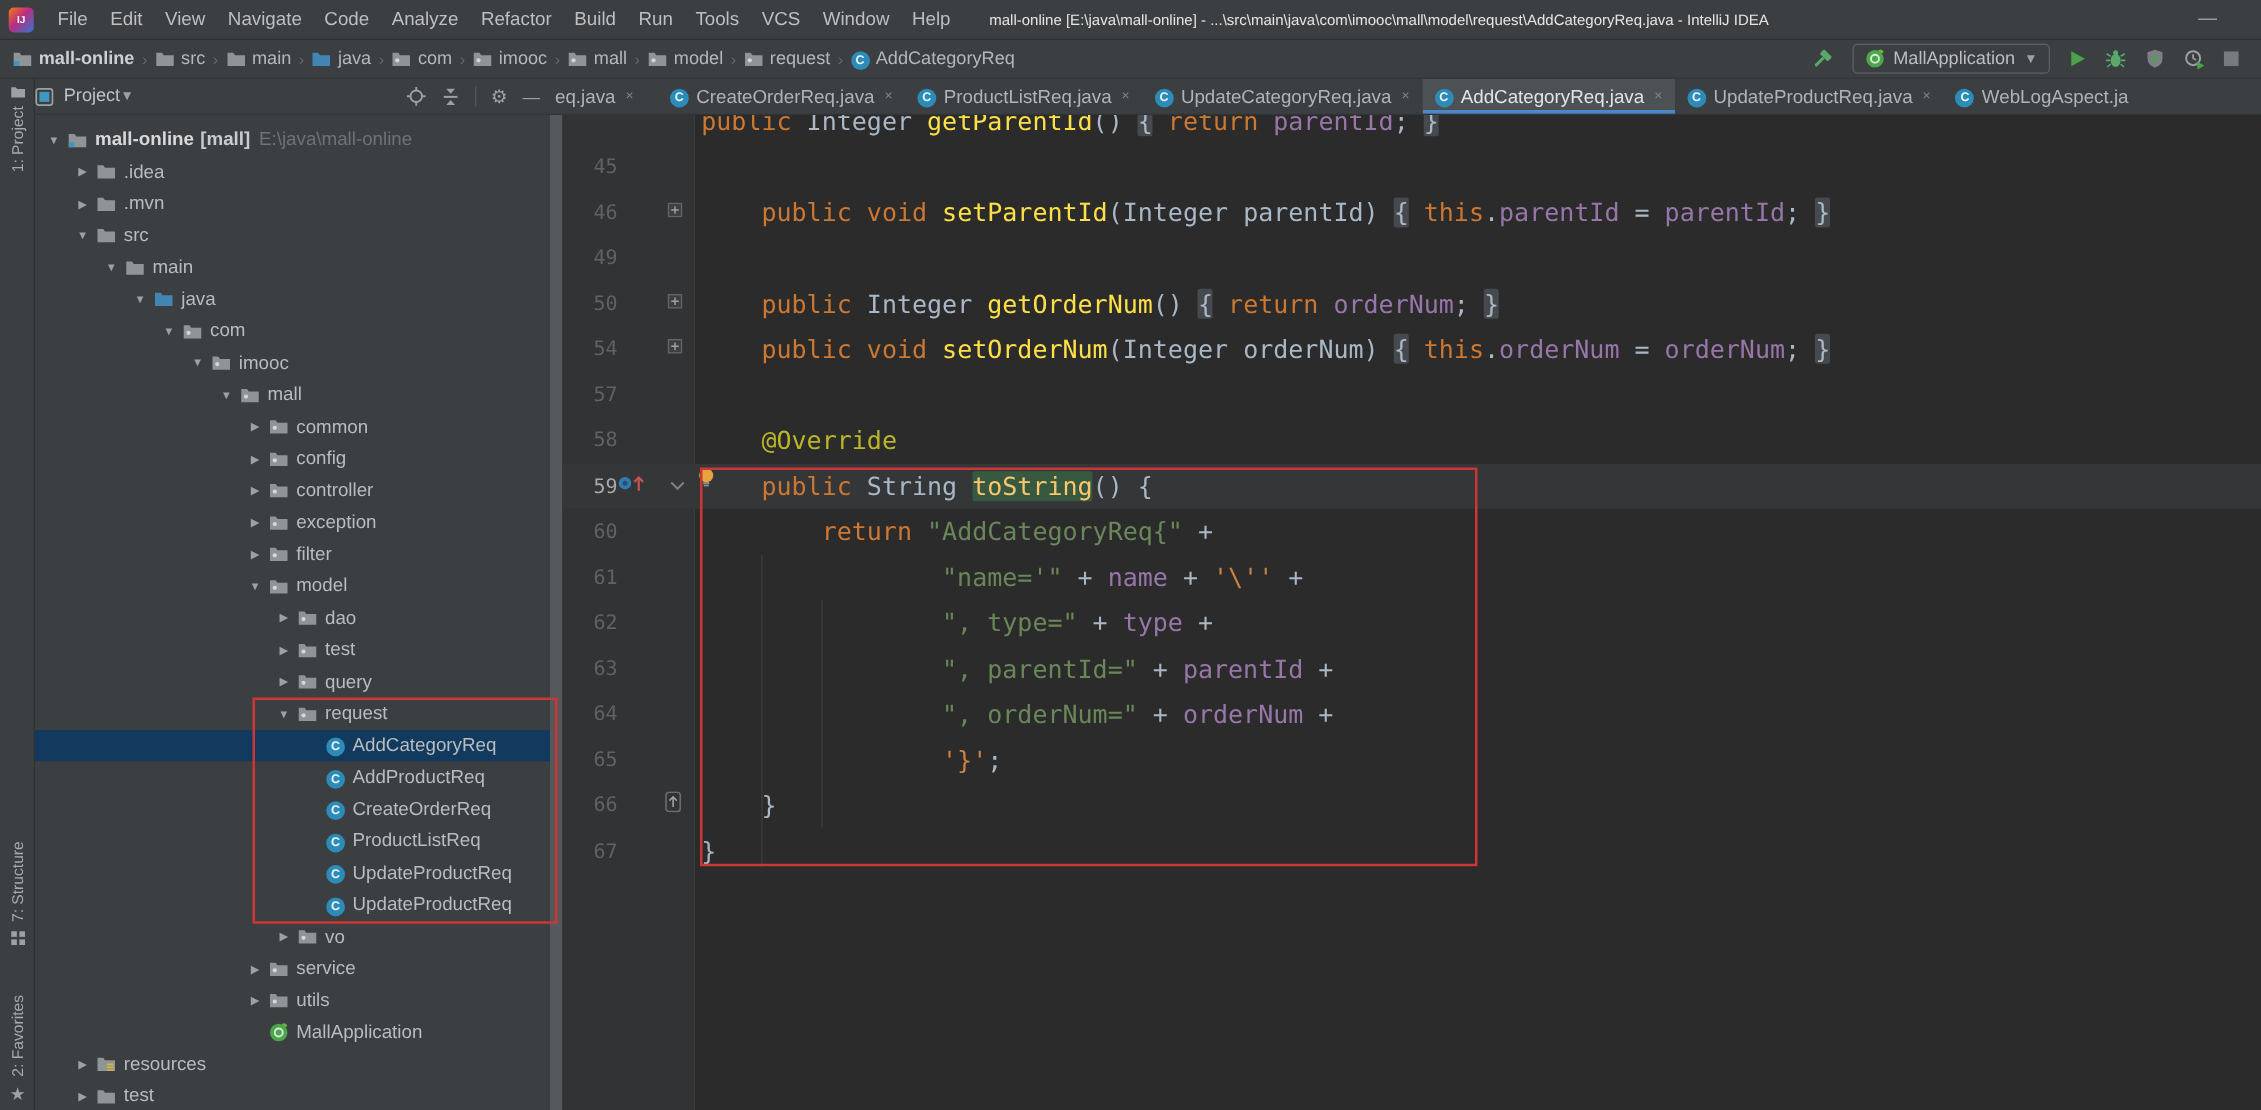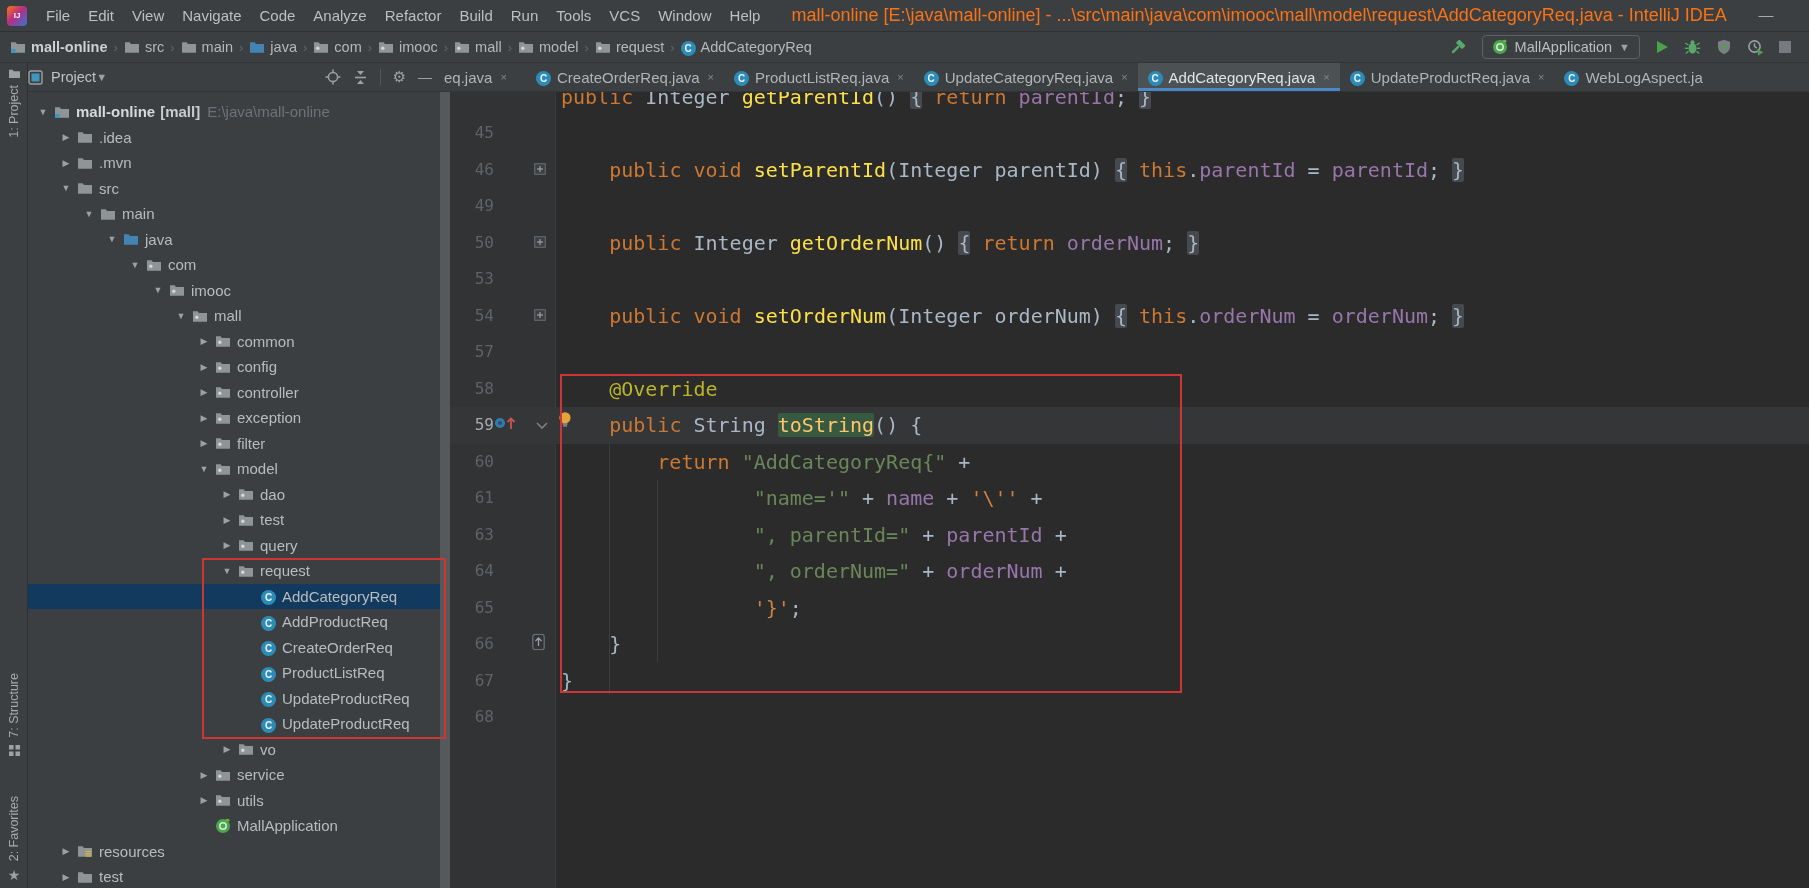--- a/index.html
+++ b/index.html
@@ -5,21 +5,21 @@
   *{margin:0;padding:0;box-sizing:border-box;}
   html,body{width:1809px;height:888px;}
   body{position:relative;overflow:hidden;background:#2b2b2b;font-family:"Liberation Sans",sans-serif;-webkit-font-smoothing:antialiased;}
   .ic{display:inline-flex;align-items:center;justify-content:center;flex:none;}
   .cicon{display:inline-flex;width:15px;height:15px;border-radius:50%;background:#2d8bb8;color:#eaf4fa;font:bold 10px/15px "Liberation Sans",sans-serif;align-items:center;justify-content:center;flex:none;}
   
   #titlebar{position:absolute;left:0;top:0;width:100%;height:32px;background:#3c3f41;border-bottom:1px solid #2e3133;display:flex;align-items:center;}
   #logo{width:20px;height:20px;border-radius:4px;margin-left:7px;background:linear-gradient(135deg,#f97a12 0%,#b92d82 45%,#3177d2 100%);color:#fff;font:bold 8px/20px "Liberation Sans",sans-serif;text-align:center;flex:none;}
   #menus{display:flex;margin-left:10px;}
   .menu-item{padding:0 9px;font-size:15px;color:#bdbfc1;line-height:32px;}
-  #win-title{margin-left:22px;font-size:18px;color:#f97316;white-space:nowrap;overflow:hidden;flex:1;}
+  #win-title{margin-left:22px;font-size:12px;color:#e5e5e5;white-space:nowrap;overflow:hidden;flex:1;}
   #win-min{position:absolute;right:28px;top:0;width:30px;line-height:30px;text-align:center;color:#a6aaac;font-size:15px;}
   
   #navbar{position:absolute;left:0;top:32px;width:100%;height:31px;background:#3c3f41;border-bottom:1px solid #323537;display:flex;align-items:center;}
   #crumbs{display:flex;align-items:center;margin-left:10px;flex:1;min-width:0;overflow:hidden;white-space:nowrap;}
   .crumb{display:inline-flex;align-items:center;gap:5px;font-size:14.5px;color:#b5b8ba;}
   .crumb.first .crumb-label{font-weight:bold;color:#cdd0d2;}
   .crumb-sep{color:#63686b;margin:0 6px;font-size:13px;}
   #run-controls{display:flex;align-items:center;gap:15px;margin-right:18px;flex:none;}
   #run-config{display:flex;align-items:center;gap:7px;border:1px solid #5e6162;border-radius:4px;height:24px;padding:0 9px;color:#bcbec0;font-size:14.5px;}
   .dd-arrow{color:#9da1a4;font-size:11px;}
@@ -680,24 +680,20 @@
     <div class="cline">
       <span class="lnum">50</span>
       <span class="gi gi-fold"><svg width="12" height="12" viewBox="0 0 12 12">
           <rect x="0.7" y="0.7" width="10.6" height="10.6" fill="#3d4042" stroke="#62666a" stroke-width="1.2"></rect>
           <line x1="3" y1="6" x2="9" y2="6" stroke="#9da1a4" stroke-width="1.2"></line>
           <line x1="6" y1="3" x2="6" y2="9" stroke="#9da1a4" stroke-width="1.2"></line>
         </svg></span>
       <div class="ctext"><span class="tk-pl">    </span><span class="tk-kw">public </span><span class="tk-cls">Integer </span><span class="tk-decl">getOrderNum</span><span class="tk-pl">() </span><span class="tk-fold">{</span><span class="tk-pl"> </span><span class="tk-kw">return </span><span class="tk-fld">orderNum</span><span class="tk-pl">; </span><span class="tk-fold">}</span></div>
     </div>
     <div class="cline">
-      <span class="lnum">53</span>
-      <div class="ctext"></div>
-    </div>
-    <div class="cline">
       <span class="lnum">54</span>
       <span class="gi gi-fold"><svg width="12" height="12" viewBox="0 0 12 12">
           <rect x="0.7" y="0.7" width="10.6" height="10.6" fill="#3d4042" stroke="#62666a" stroke-width="1.2"></rect>
           <line x1="3" y1="6" x2="9" y2="6" stroke="#9da1a4" stroke-width="1.2"></line>
           <line x1="6" y1="3" x2="6" y2="9" stroke="#9da1a4" stroke-width="1.2"></line>
         </svg></span>
       <div class="ctext"><span class="tk-pl">    </span><span class="tk-kw">public void </span><span class="tk-decl">setOrderNum</span><span class="tk-pl">(</span><span class="tk-cls">Integer</span><span class="tk-pl"> orderNum) </span><span class="tk-fold">{</span><span class="tk-pl"> </span><span class="tk-kw">this</span><span class="tk-pl">.</span><span class="tk-fld">orderNum</span><span class="tk-pl"> = </span><span class="tk-fld">orderNum</span><span class="tk-pl">; </span><span class="tk-fold">}</span></div>
     </div>
     <div class="cline">
       <span class="lnum">57</span>
@@ -729,20 +725,24 @@
     </div>
     <div class="cline">
       <span class="lnum">60</span>
       <div class="ctext"><span class="tk-pl">        </span><span class="tk-kw">return </span><span class="tk-str">"AddCategoryReq{"</span><span class="tk-pl"> +</span></div>
     </div>
     <div class="cline">
       <span class="lnum">61</span>
       <div class="ctext"><span class="tk-pl">                </span><span class="tk-str">"name='"</span><span class="tk-pl"> + </span><span class="tk-fld">name</span><span class="tk-pl"> + </span><span class="tk-chr">'\''</span><span class="tk-pl"> +</span></div>
     </div>
     <div class="cline">
+      <span class="lnum">62</span>
+      <div class="ctext"><span class="tk-pl">                </span><span class="tk-str">", type="</span><span class="tk-pl"> + </span><span class="tk-fld">type</span><span class="tk-pl"> +</span></div>
+    </div>
+    <div class="cline">
       <span class="lnum">63</span>
       <div class="ctext"><span class="tk-pl">                </span><span class="tk-str">", parentId="</span><span class="tk-pl"> + </span><span class="tk-fld">parentId</span><span class="tk-pl"> +</span></div>
     </div>
     <div class="cline">
       <span class="lnum">64</span>
       <div class="ctext"><span class="tk-pl">                </span><span class="tk-str">", orderNum="</span><span class="tk-pl"> + </span><span class="tk-fld">orderNum</span><span class="tk-pl"> +</span></div>
     </div>
     <div class="cline">
       <span class="lnum">65</span>
       <div class="ctext"><span class="tk-pl">                </span><span class="tk-chr">'}'</span><span class="tk-pl">;</span></div>
@@ -752,22 +752,18 @@
       <span class="gi gi-fend"><svg width="13" height="17" viewBox="0 0 13 17">
           <rect x="0.8" y="0.8" width="11.4" height="15.4" rx="2.5" fill="none" stroke="#6a6e71" stroke-width="1.3"></rect>
           <path d="M3.5 7.5 L6.5 4.5 L9.5 7.5 M6.5 4.5 V12.5" stroke="#9da1a4" stroke-width="1.3" fill="none"></path>
         </svg></span>
       <div class="ctext"><span class="tk-pl">    </span><span class="tk-pl">}</span></div>
     </div>
     <div class="cline">
       <span class="lnum">67</span>
       <div class="ctext"><span class="tk-pl">}</span></div>
     </div>
-    <div class="cline">
-      <span class="lnum">68</span>
-      <div class="ctext"></div>
-    </div>
   </div>
 <div class="iguide" style="left:609px;top:444px;height:250px;"></div>
 <div class="iguide" style="left:657px;top:480px;height:182px;"></div>
 
 <div id="ann-tree" class="ann-rect"></div>
 <div id="ann-code" class="ann-rect"></div>
 
 </body></html>

